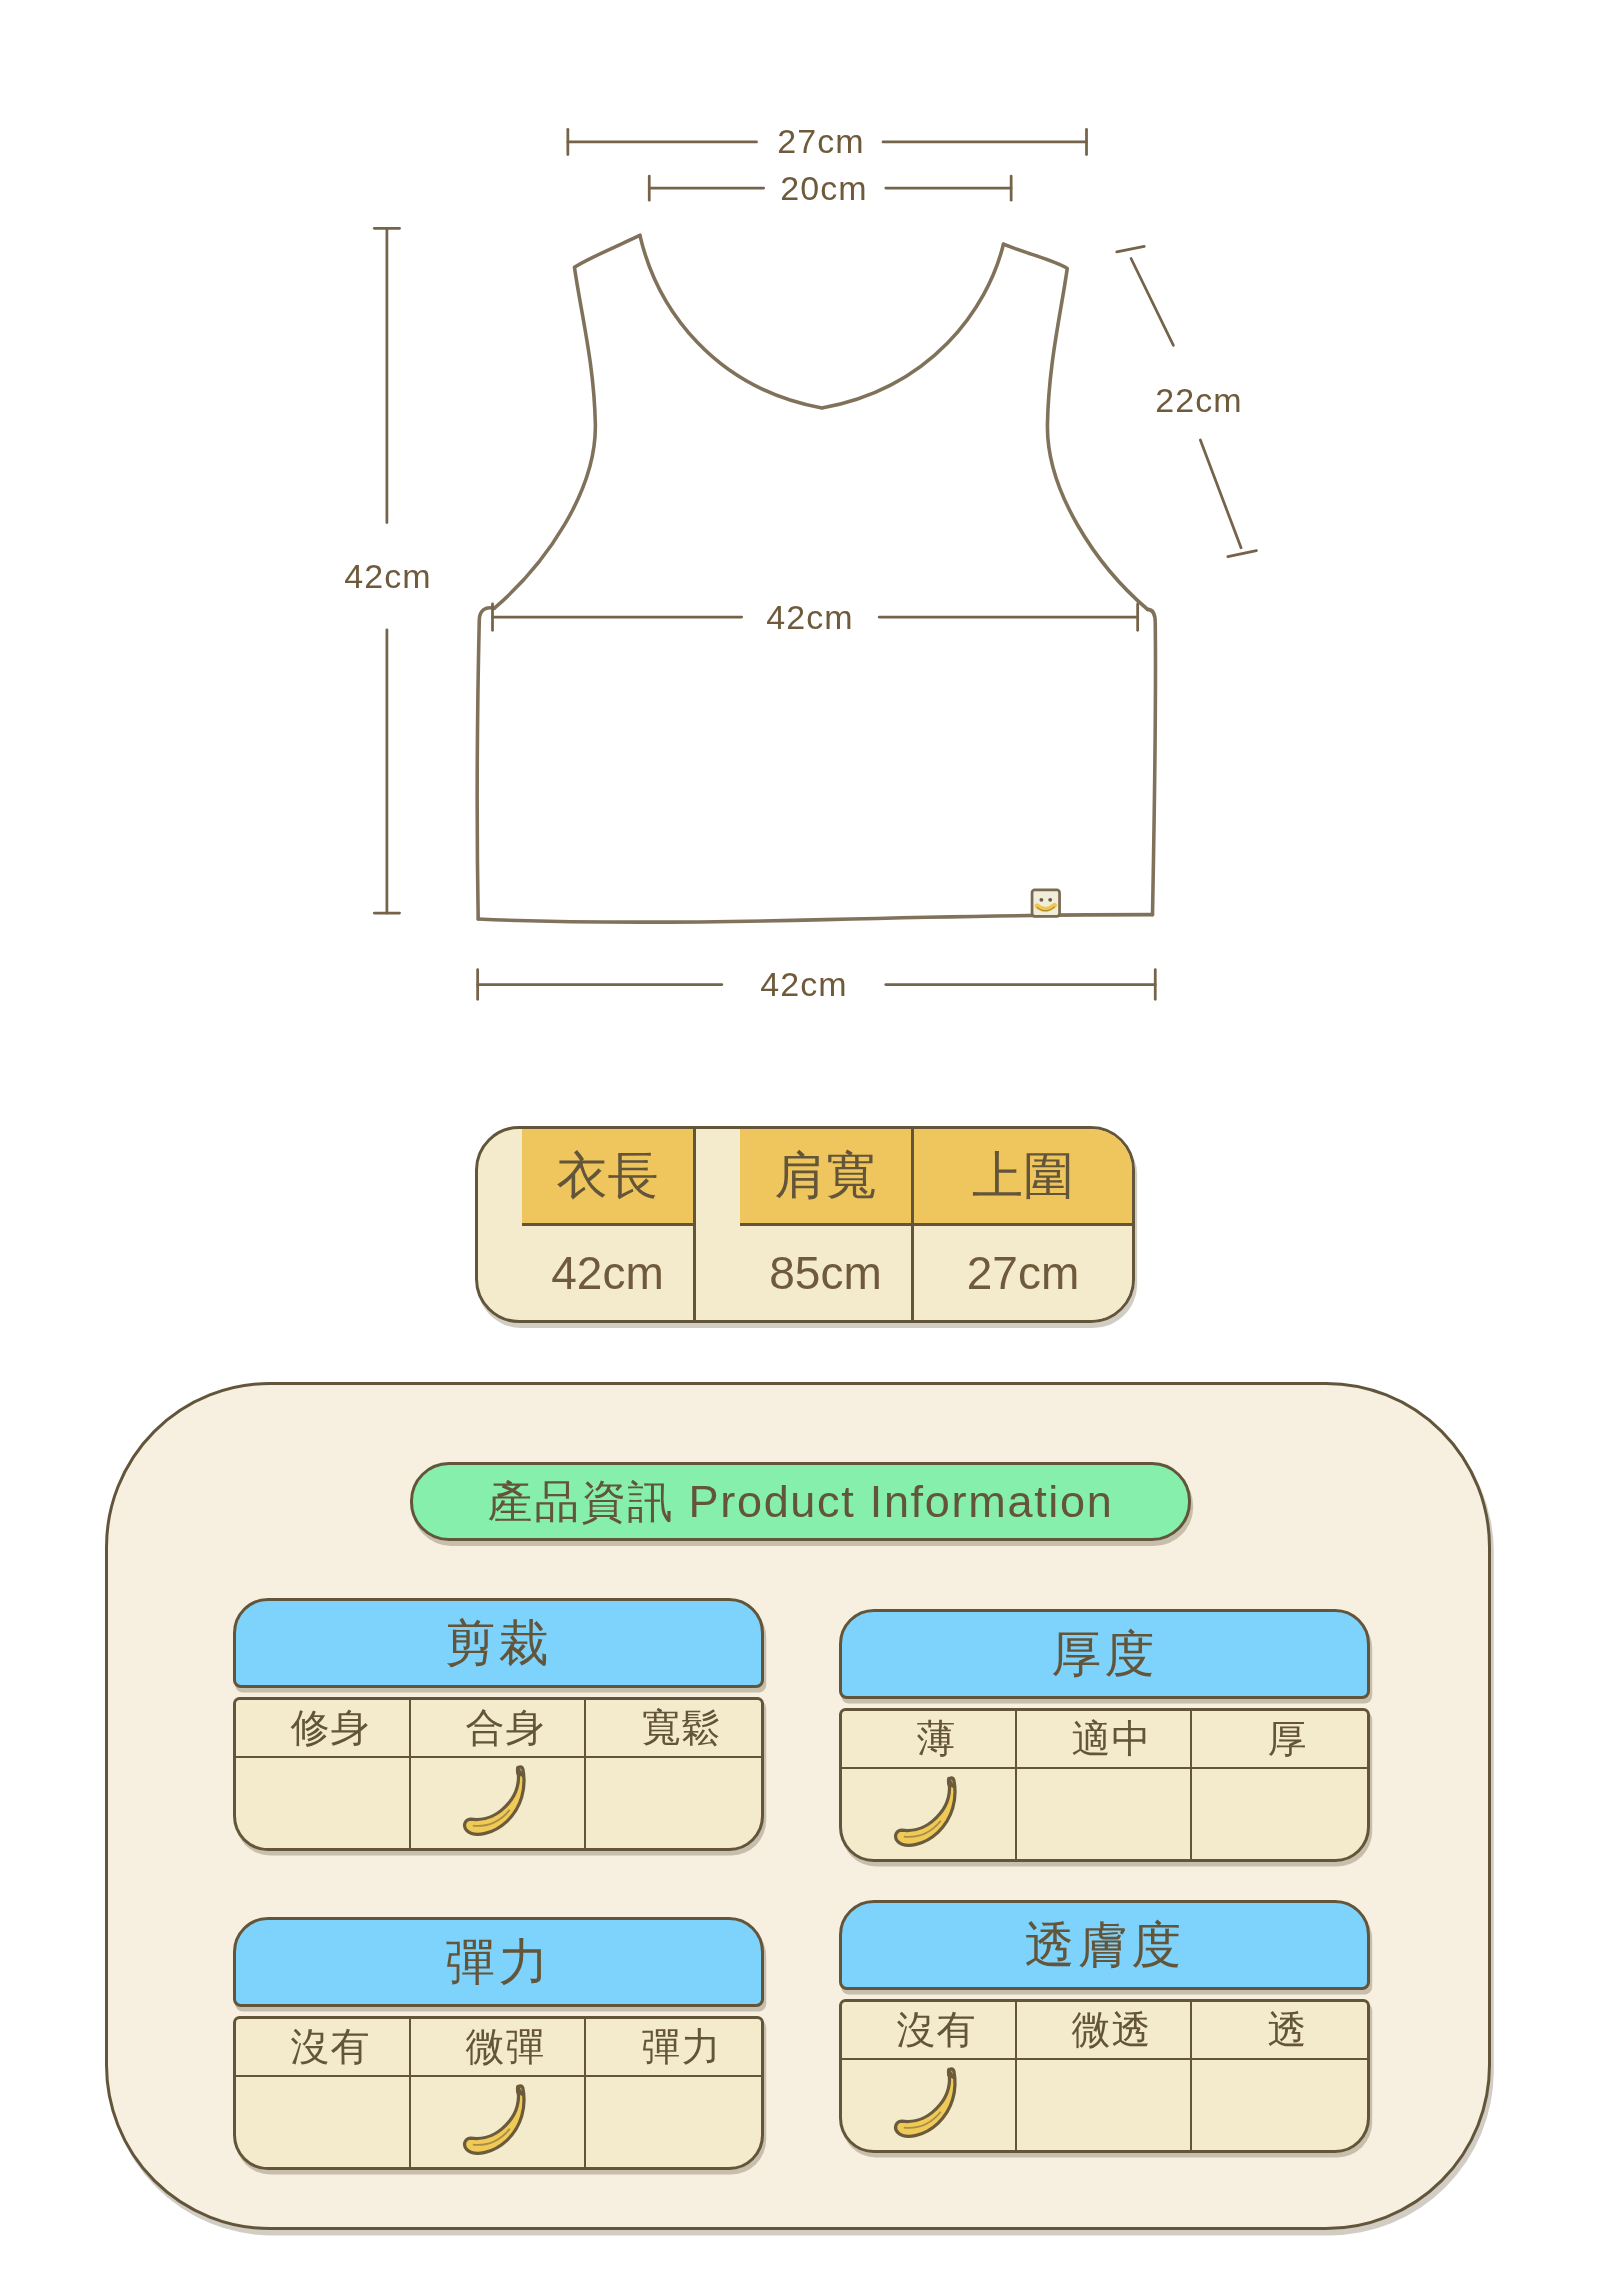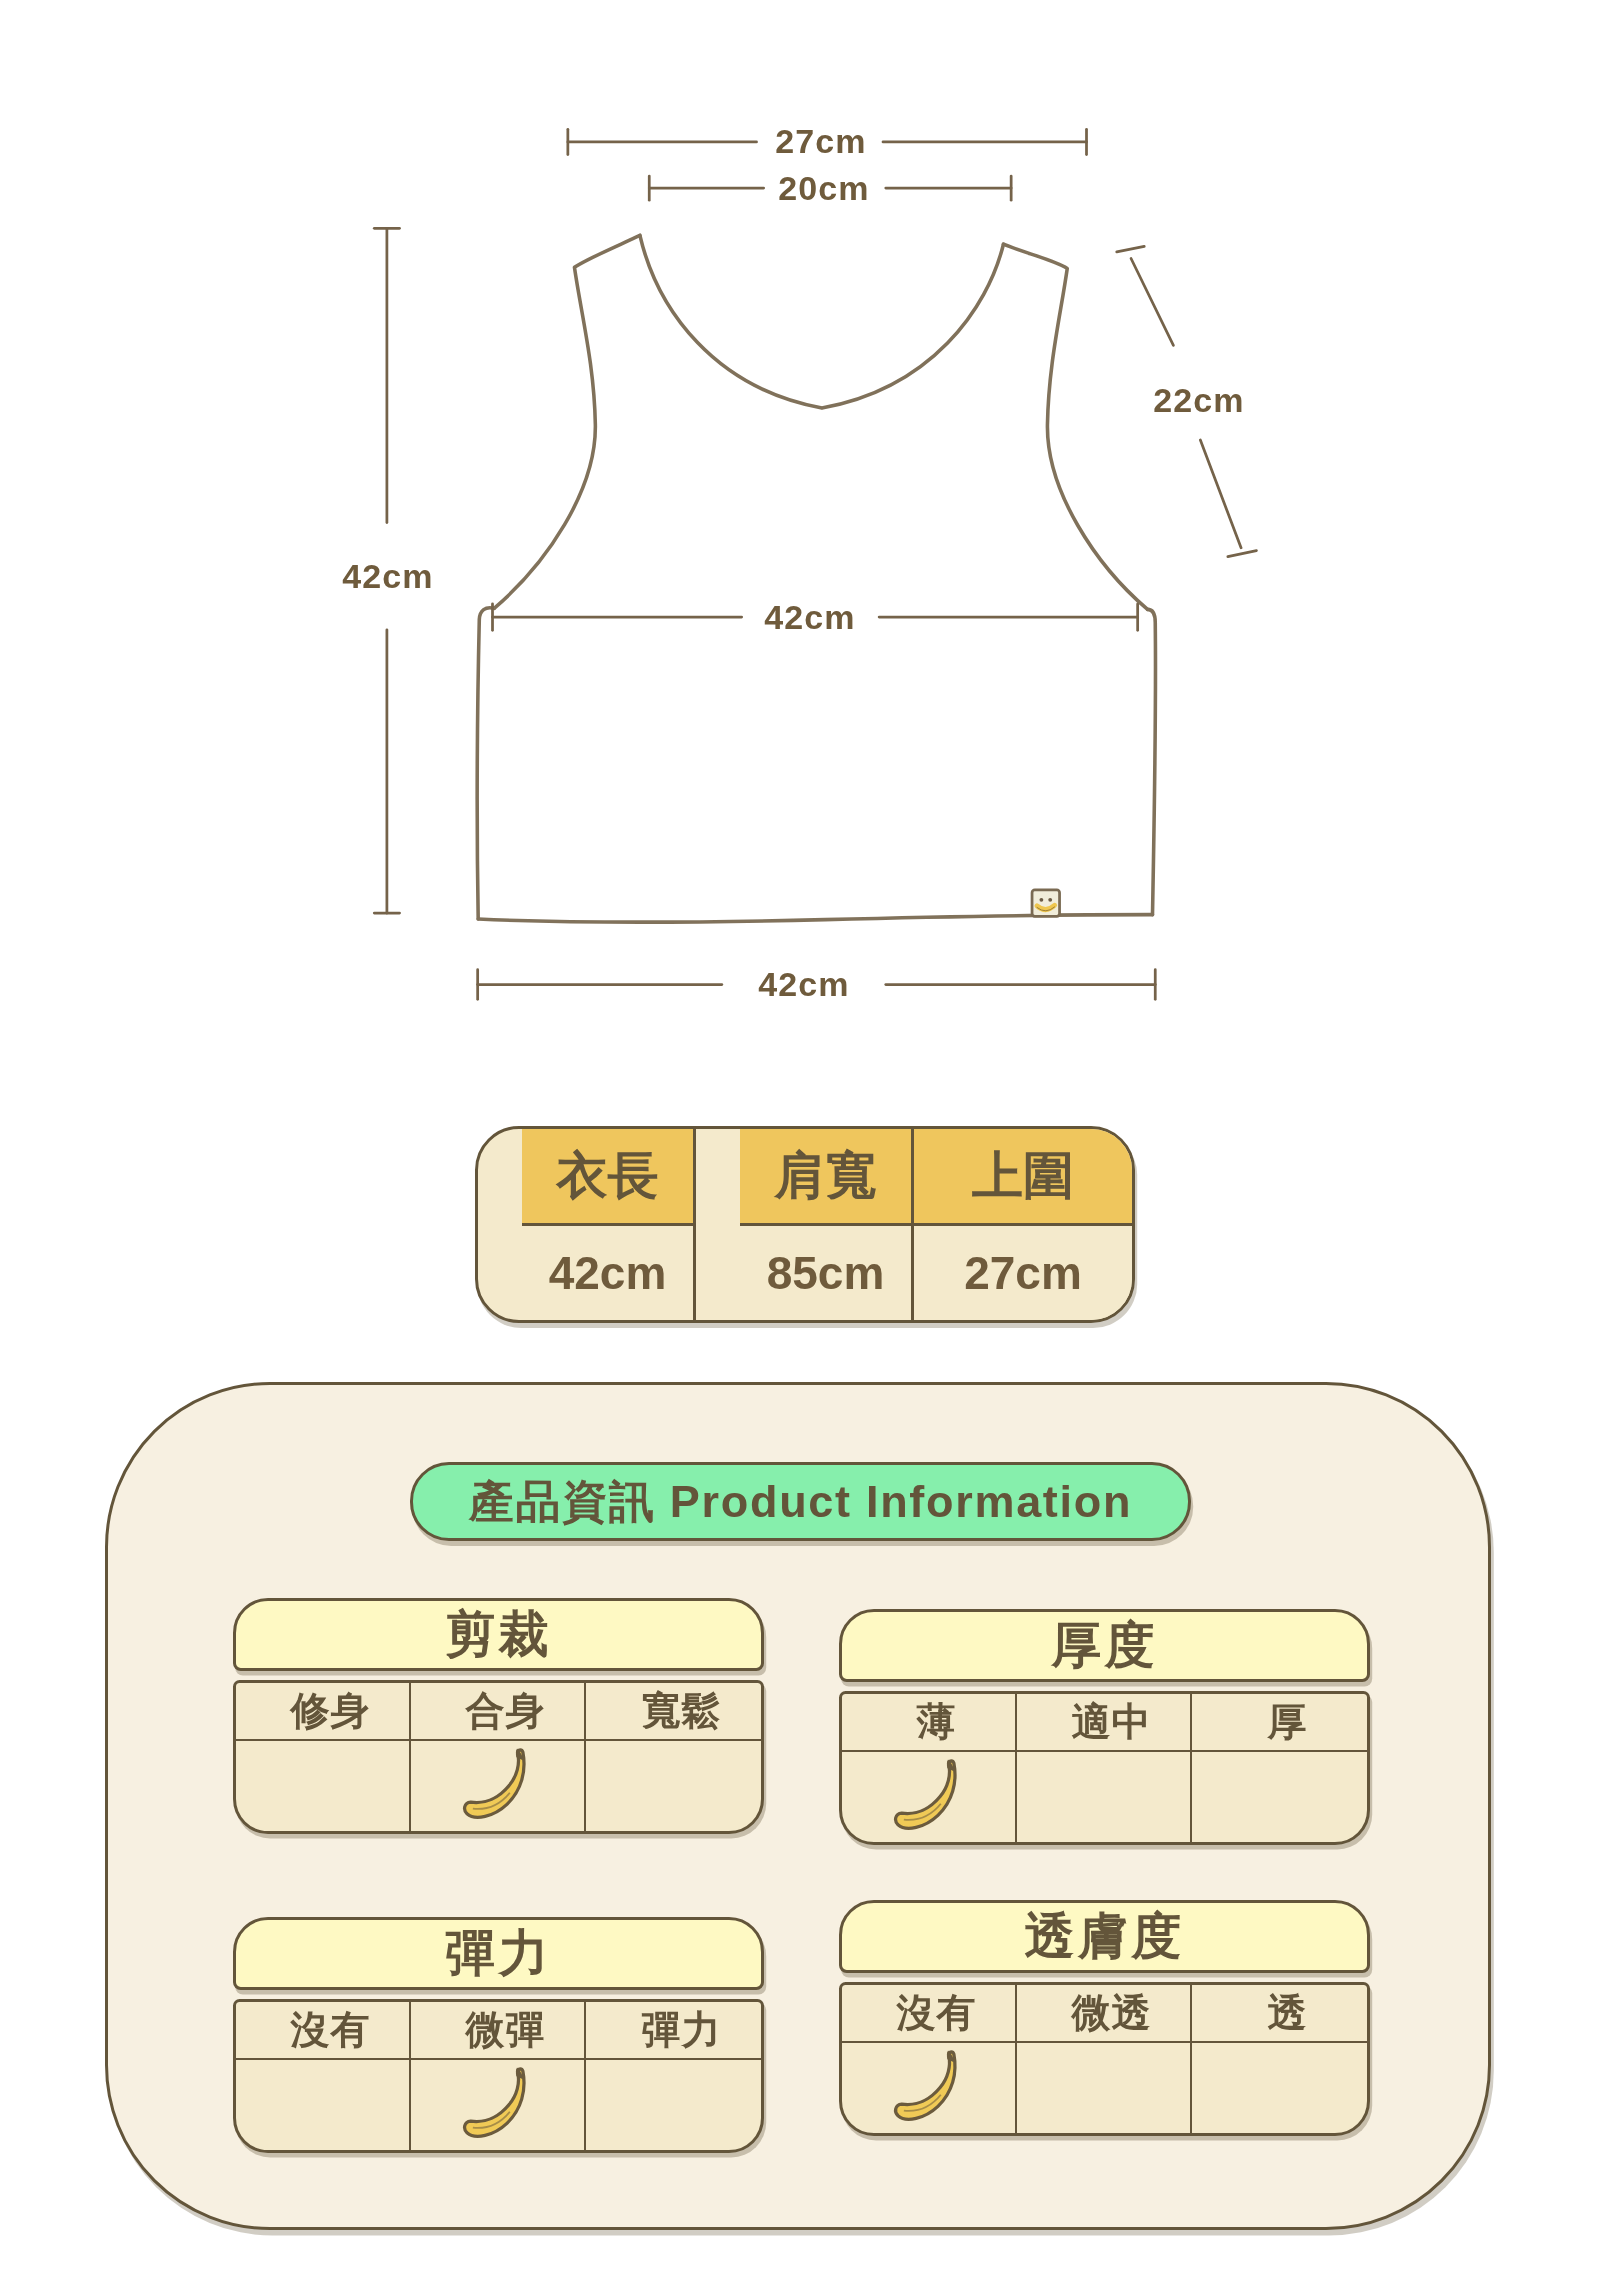--- a/index.html
+++ b/index.html
@@ -1,18 +1,18 @@
 <!DOCTYPE html>
 <html style="font-size:8.8px"><head>
 <meta charset="utf-8">
 <style>
   html,body{margin:0;padding:0;background:#ffffff;}
   .page{
     position:relative;width:1605px;height:2295px;background:#ffffff;overflow:hidden;
-    font-family:"Liberation Sans","DejaVu Sans",sans-serif;color:#6F5B3C;font-weight:bold;
+    font-family:"Liberation Sans","DejaVu Sans",sans-serif;color:#6F5B3C;
   }
   
   .garment-svg{position:absolute;left:330px;top:99px;width:963px;height:946px;}
   .dim-label{
     position:absolute;transform:translate(-50%,-50%);
     font-size:34px;line-height:1;color:#6F5B3C;letter-spacing:1.1px;white-space:nowrap;
   }
   
   .size-table{
     position:absolute;left:475px;top:1126px;width:654px;height:191px;
@@ -38,21 +38,21 @@
   }
   .info-title{
     position:absolute;left:302px;top:77px;width:775px;height:73px;
     background:#86efac;border:3.9px solid #63553A;border-radius:39px;
     display:flex;align-items:center;justify-content:center;
     font-size:45px;color:#63553A;letter-spacing:1.7px;white-space:nowrap;
     box-shadow:2.2px 5px 0 rgba(104,89,60,.33);
   }
   .spec{position:absolute;width:531px;}
   .spec-header{
-    height:73px;background:#fef9c3;border:3.3px solid #63553A;
+    height:90px;background:#7dd3fc;border:3.3px solid #63553A;
     border-radius:35px 35px 7.7px 7.7px;
     display:flex;align-items:center;justify-content:center;
     font-size:50px;color:#63553A;letter-spacing:3.3px;
     box-shadow:2.2px 4.4px 0 rgba(104,89,60,.33);box-sizing:border-box;
   }
   .spec-body{
     margin-top:8.8px;height:154px;background:#F4EACC;border:3.3px solid #63553A;
     border-radius:6.6px 6.6px 35px 35px;overflow:hidden;box-sizing:border-box;
     display:grid;grid-template-columns:1fr 1fr 1fr;grid-template-rows:58px 1fr;
     box-shadow:2.2px 4.4px 0 rgba(104,89,60,.33);

